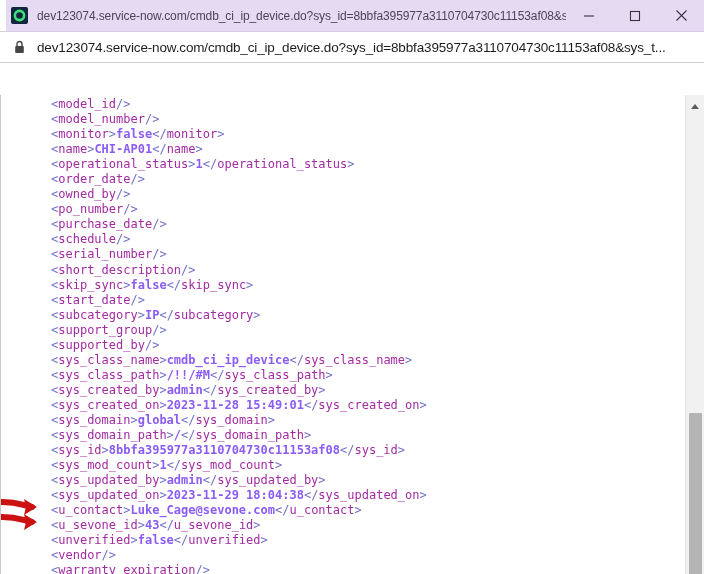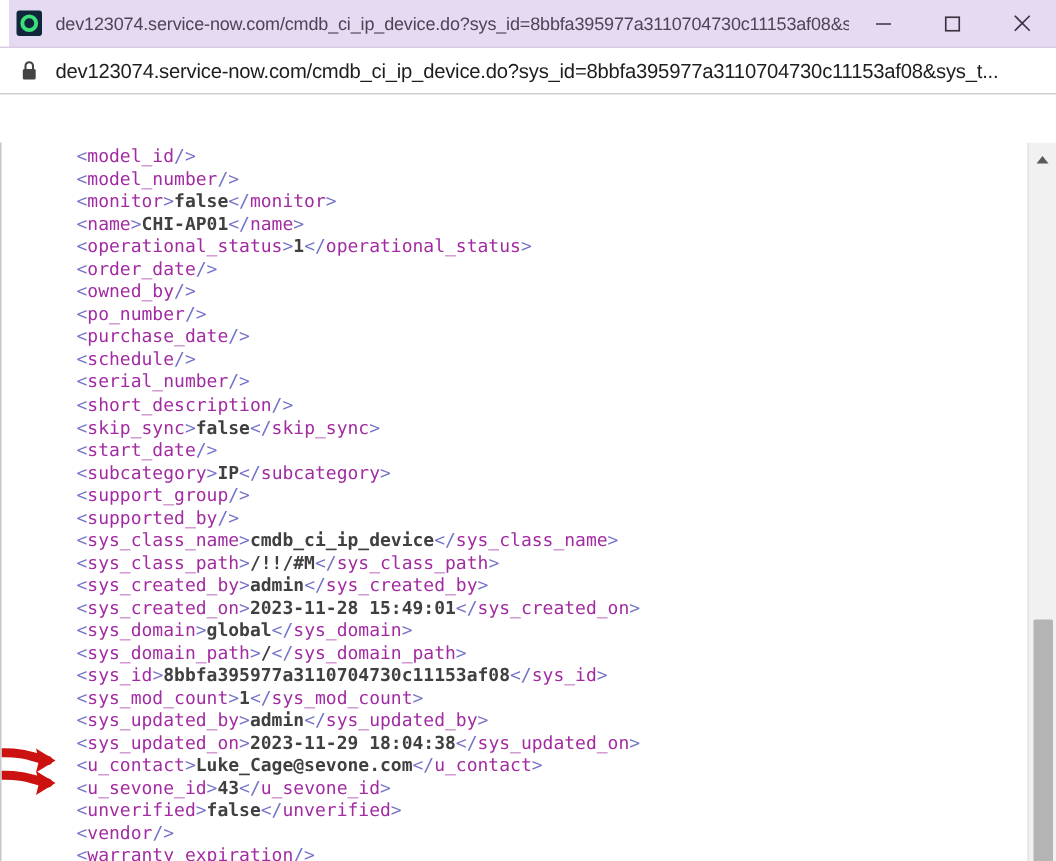--- a/index.html
+++ b/index.html
@@ -132,21 +132,21 @@
     height: 15.05px;
     padding-left: 12px;
     white-space: pre;
   }
   .ind1 { padding-left: 34px; }
   .ind2 { padding-left: 50px; }
   .ind0 { padding-left: 26px; }
 
   .br   { color: #7272c9; }    
   .tg   { color: #a22ba2; }    
-  .val  { color: #404040; font-weight: bold; }
+  .val  { color: #8b5cf6; font-weight: bold; }
 
   
   .annot-layer {
     position: absolute;
     left: 0; top: 0;
     width: 100%; height: 100%;
     pointer-events: none;
   }
 
   

